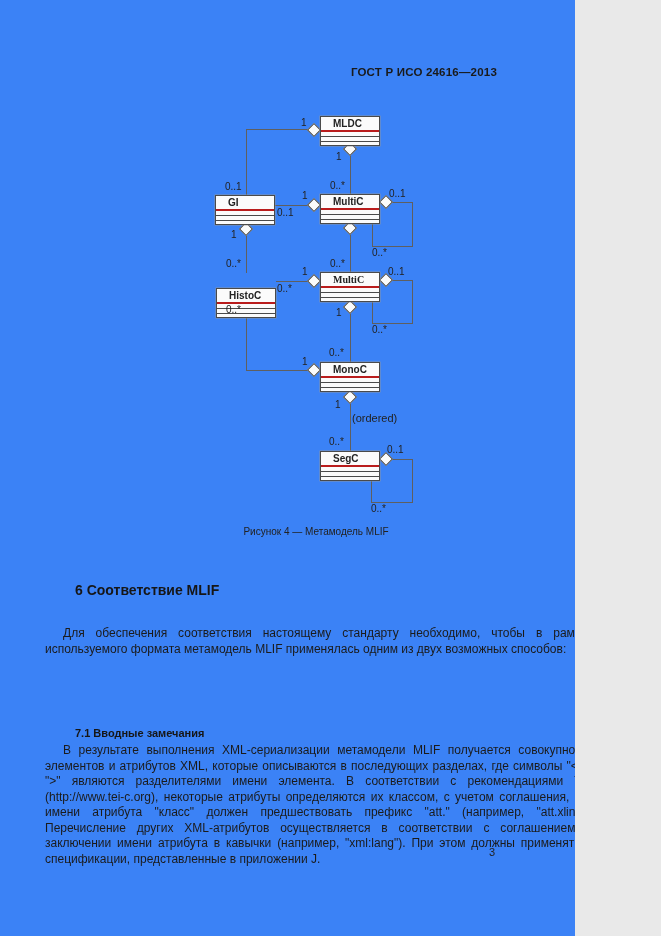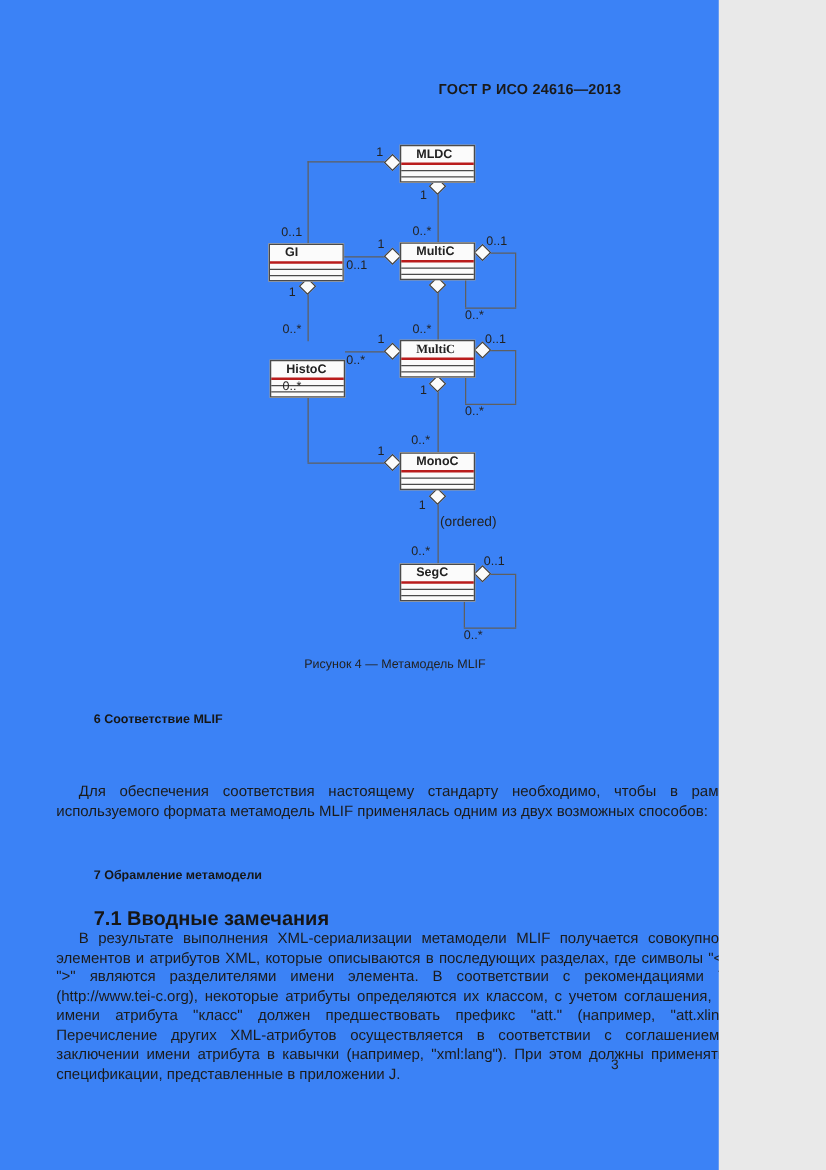--- a/index.html
+++ b/index.html
@@ -8,22 +8,22 @@
   .doc-header{position:absolute;top:66px;right:78px;font-size:11.5px;font-weight:bold;letter-spacing:.2px;color:#1a1a1a;}
   
   .uml-class{position:absolute;width:60px;height:30px;box-sizing:border-box;border:1px solid #4a4a4a;background:#fbfbfb;box-shadow:0 0 0 .4px #9a9a9a;}
   .uml-class .t{height:13px;line-height:13px;border-bottom:2px solid #b91c1c;font-size:10px;font-weight:bold;text-align:left;color:#222;padding-left:12px;}
   .uml-class .c{height:4px;border-bottom:1px solid #4a4a4a;}
   .ln{position:absolute;background:#5f5f5f;}
   .diamond{position:absolute;width:8px;height:8px;box-sizing:content-box;border:1px solid #3f3f3f;background:#fbfbfb;transform:rotate(45deg);}
   .mult{position:absolute;font-size:10px;color:#222;white-space:nowrap;}
   .fig-caption{position:absolute;left:176px;top:526px;width:280px;text-align:center;font-size:10px;color:#222;}
   
-  .h-sec{position:absolute;left:75px;font-size:10px;font-weight:bold;color:#161616;}
-  .h-sub{position:absolute;left:75px;font-size:16px;font-weight:bold;color:#161616;}
+  .h-sec{position:absolute;left:75px;font-size:14px;font-weight:bold;color:#161616;margin-top:12px;}
+  .h-sub{position:absolute;left:75px;font-size:11px;font-weight:bold;color:#161616;}
   .para-block{position:absolute;left:45px;width:548px;font-size:12px;line-height:15.5px;text-align:justify;color:#1b1b1b;}
   .para-block p{margin:0;text-indent:18px;}
   .pageno{position:absolute;top:846px;right:80px;font-size:11px;color:#222;}
 </style>
 </head>
 <body>
 
 <div class="page">
 
   <div class="doc-header">ГОСТ Р ИСО 24616—2013</div>
@@ -130,21 +130,20 @@
 
     <div class="fig-caption">Рисунок 4 — Метамодель MLIF</div>
   </div>
 
   <div class="h-sec" style="top:570px;">6  Соответствие MLIF</div>
 
   <div class="para-block" style="top:590px;margin-top:36px;">
     <p>Для обеспечения соответствия настоящему стандарту необходимо, чтобы в рамках используемого формата метамодель MLIF применялась одним из двух возможных способов:</p>
   </div>
 
-  <div class="h-sec" style="top:695px;">7  Обрамление метамодели</div>
   <div class="h-sub" style="top:727px;">7.1  Вводные замечания</div>
 
   <div class="para-block" style="top:743px;">
     <p>В результате выполнения XML-сериализации метамодели MLIF получается совокупность элементов и атрибутов XML, которые описываются в последующих разделах, где символы "&lt;" и "&gt;" являются разделителями имени элемента. В соответствии с рекомендациями TEI (http://www.tei-c.org), некоторые атрибуты определяются их классом, с учетом соглашения, что имени атрибута "класс" должен предшествовать префикс "att." (например, "att.xlink"). Перечисление других XML-атрибутов осуществляется в соответствии с соглашением о заключении имени атрибута в кавычки (например, "xml:lang"). При этом должны применяться спецификации, представленные в приложении J.</p>
   </div>
 
   <div class="pageno">3</div>
 </div>
 
 </body></html>

